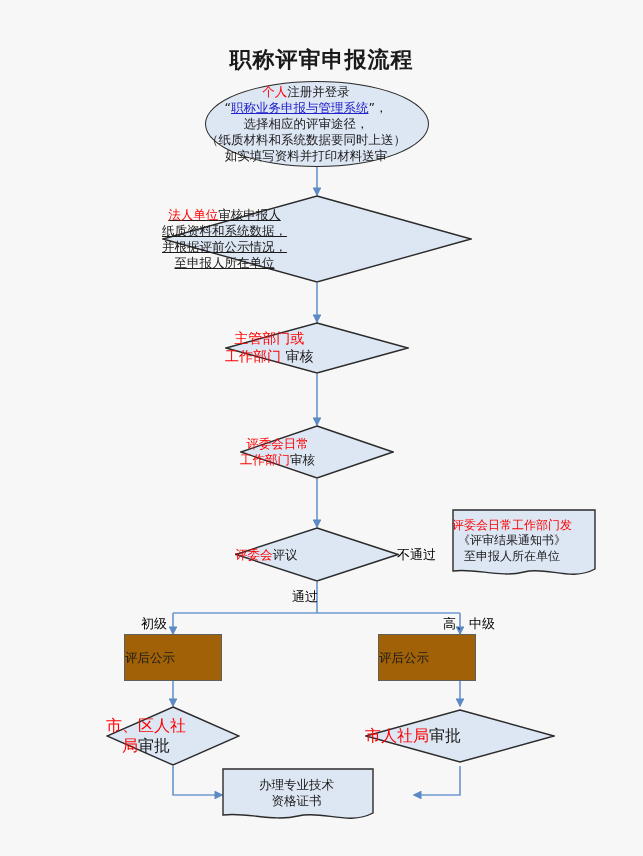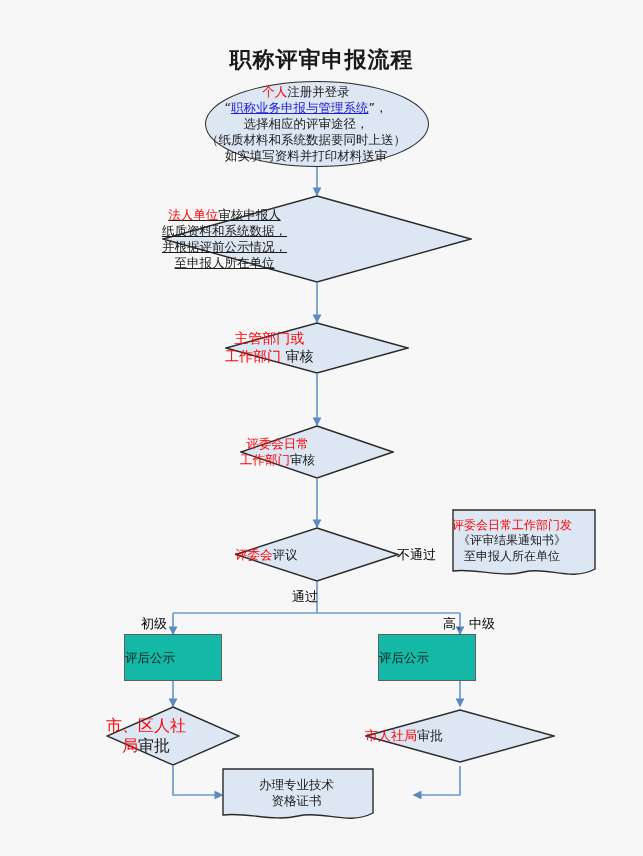--- a/index.html
+++ b/index.html
@@ -59,21 +59,21 @@
   }
   
   .stadium {
     border: 1.4px solid #2b2b2b;
     background: #dde6f3;
     border-radius: 50% / 50%;
   }
   
   .rect {
     border: 1.6px solid #5f5f5f;
-    background: #14b8a6;
+    background: #a16207;
   }
   
   .diamond {
     background: transparent;
     border: none;
   }
   .diamond svg {
     position: absolute;
     left: 0; top: 0;
   }
@@ -230,21 +230,21 @@
     <div class="txt" style="font-size:16px;">
         <div><span class="red">市、区人社</span></div>
         <div><span class="red">局</span><span>审批</span></div>
       </div>
   </div>
 
   <div class="node diamond" style="left:365px; top:709px; width:190px; height:54px;">
     <svg width="190" height="54" viewBox="0 0 190 54">
       <polygon points="95,1 189,27 95,53 1,27" fill="#dde6f3" stroke="#2b2b2b" stroke-width="1.4"></polygon>
     </svg>
-    <div class="txt" style="font-size:13px;">
+    <div class="txt" style="font-size:16px;">
         <div><span class="red">市人社局</span><span>审批</span></div>
       </div>
   </div>
 
   <div class="node doc" style="left:222px; top:768px; width:152px; height:56px;">
     <svg width="152" height="56" viewBox="0 0 152 56">
       <path d="M 1 1 L 151 1 L 151 45 C 126 58 101 42 76 48 C 51 54 26 44 1 47 Z" fill="#dde6f3" stroke="#2b2b2b" stroke-width="1.4"></path>
     </svg>
     <div class="txt" style="font-size:12.5px; margin-top:-6px;margin-left:37px;">
         <div><span>办理专业技术</span></div>

